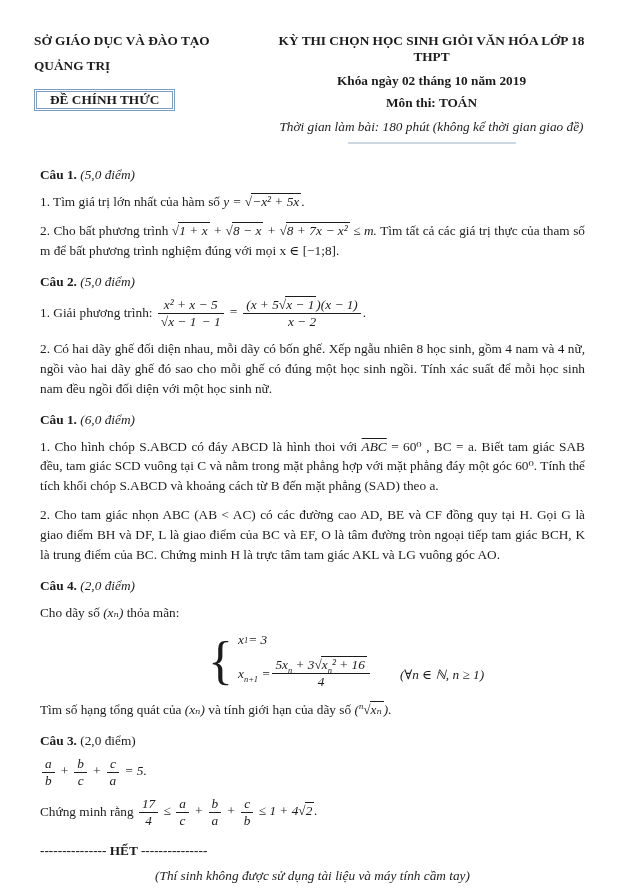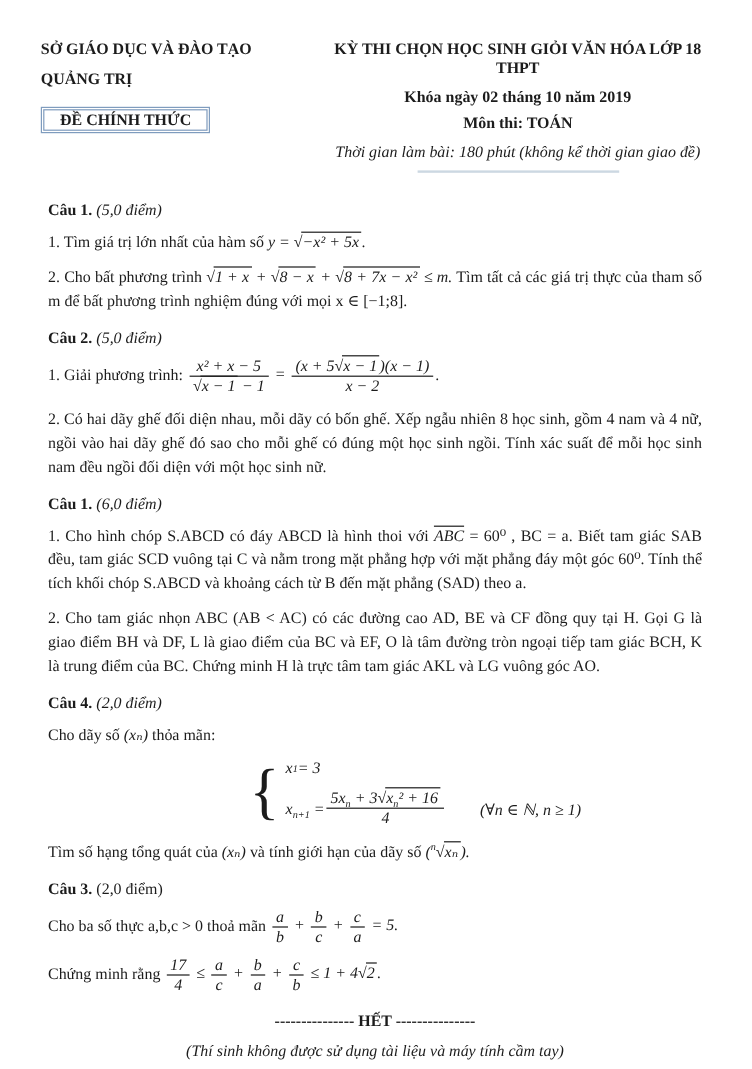--- a/index.html
+++ b/index.html
@@ -36,21 +36,21 @@
   .vin{border-top:1px solid #1c1c1c;padding:0 2px 0 1px;margin-top:24px;}
   .ovl{text-decoration:overline;}
   
   .sys{display:flex;align-items:center;margin:4px 0 10px 168px;}
   .brace{line-height:0.9;margin-right:5px;}
   .brace::before{content:"{";font-size:52px;font-weight:400;font-family:"Liberation Serif",serif;}
   .rows{display:flex;flex-direction:column;gap:9px;}
   .row{display:flex;align-items:center;}
   .cond{margin-left:28px;}
   
-  .het{margin:14px 0 0;text-align:center;font-weight:bold;}
+  .het{margin:14px 0 0;font-weight:bold;}
   .note{margin:9px 0 0;text-align:center;font-style:italic;}
 </style>
 </head>
 <body>
 
 <div class="page">
 
   <div class="hdr">
     <div class="hdr-left">
       <div class="b hl1">SỞ GIÁO DỤC VÀ ĐÀO TẠO</div>
@@ -126,21 +126,21 @@
     </div>
     <p class="para">
       <span>Tìm số hạng tổng quát của </span><span class="fm">(xₙ)</span><span> và tính giới hạn của dãy số </span><span class="fm"><span>(</span><sup>n</sup><span class="sq"><span class="vin">xₙ</span></span><span>).</span></span>
     </p>
 
     <div class="qhead">
       <span class="b">Câu 3.</span>
       <span>(2,0 điểm)</span>
     </div>
     <p class="para fline">
-      <span>Cho ba số thực a,b,c &gt; 0 thoả mãn </span><span class="fm"><span class="frac"><span class="num">a</span><span class="den">b</span></span><span> + </span><span class="frac"><span class="num">b</span><span class="den">c</span></span><span> + </span><span class="frac"><span class="num">c</span><span class="den">a</span></span><span> = 5.</span></span>
+      <span class="fm"><span class="frac"><span class="num">a</span><span class="den">b</span></span><span> + </span><span class="frac"><span class="num">b</span><span class="den">c</span></span><span> + </span><span class="frac"><span class="num">c</span><span class="den">a</span></span><span> = 5.</span></span>
     </p>
     <p class="para fline">
       <span>Chứng minh rằng </span><span class="fm"><span class="frac"><span class="num">17</span><span class="den">4</span></span><span> ≤ </span><span class="frac"><span class="num">a</span><span class="den">c</span></span><span> + </span><span class="frac"><span class="num">b</span><span class="den">a</span></span><span> + </span><span class="frac"><span class="num">c</span><span class="den">b</span></span><span> ≤ 1 + 4</span><span class="sq"><span class="vin">2</span></span><span>.</span></span>
     </p>
 
     <p class="het">--------------- HẾT ---------------</p>
     <p class="note">(Thí sinh không được sử dụng tài liệu và máy tính cầm tay)</p>
 
   </div>
 </div>

